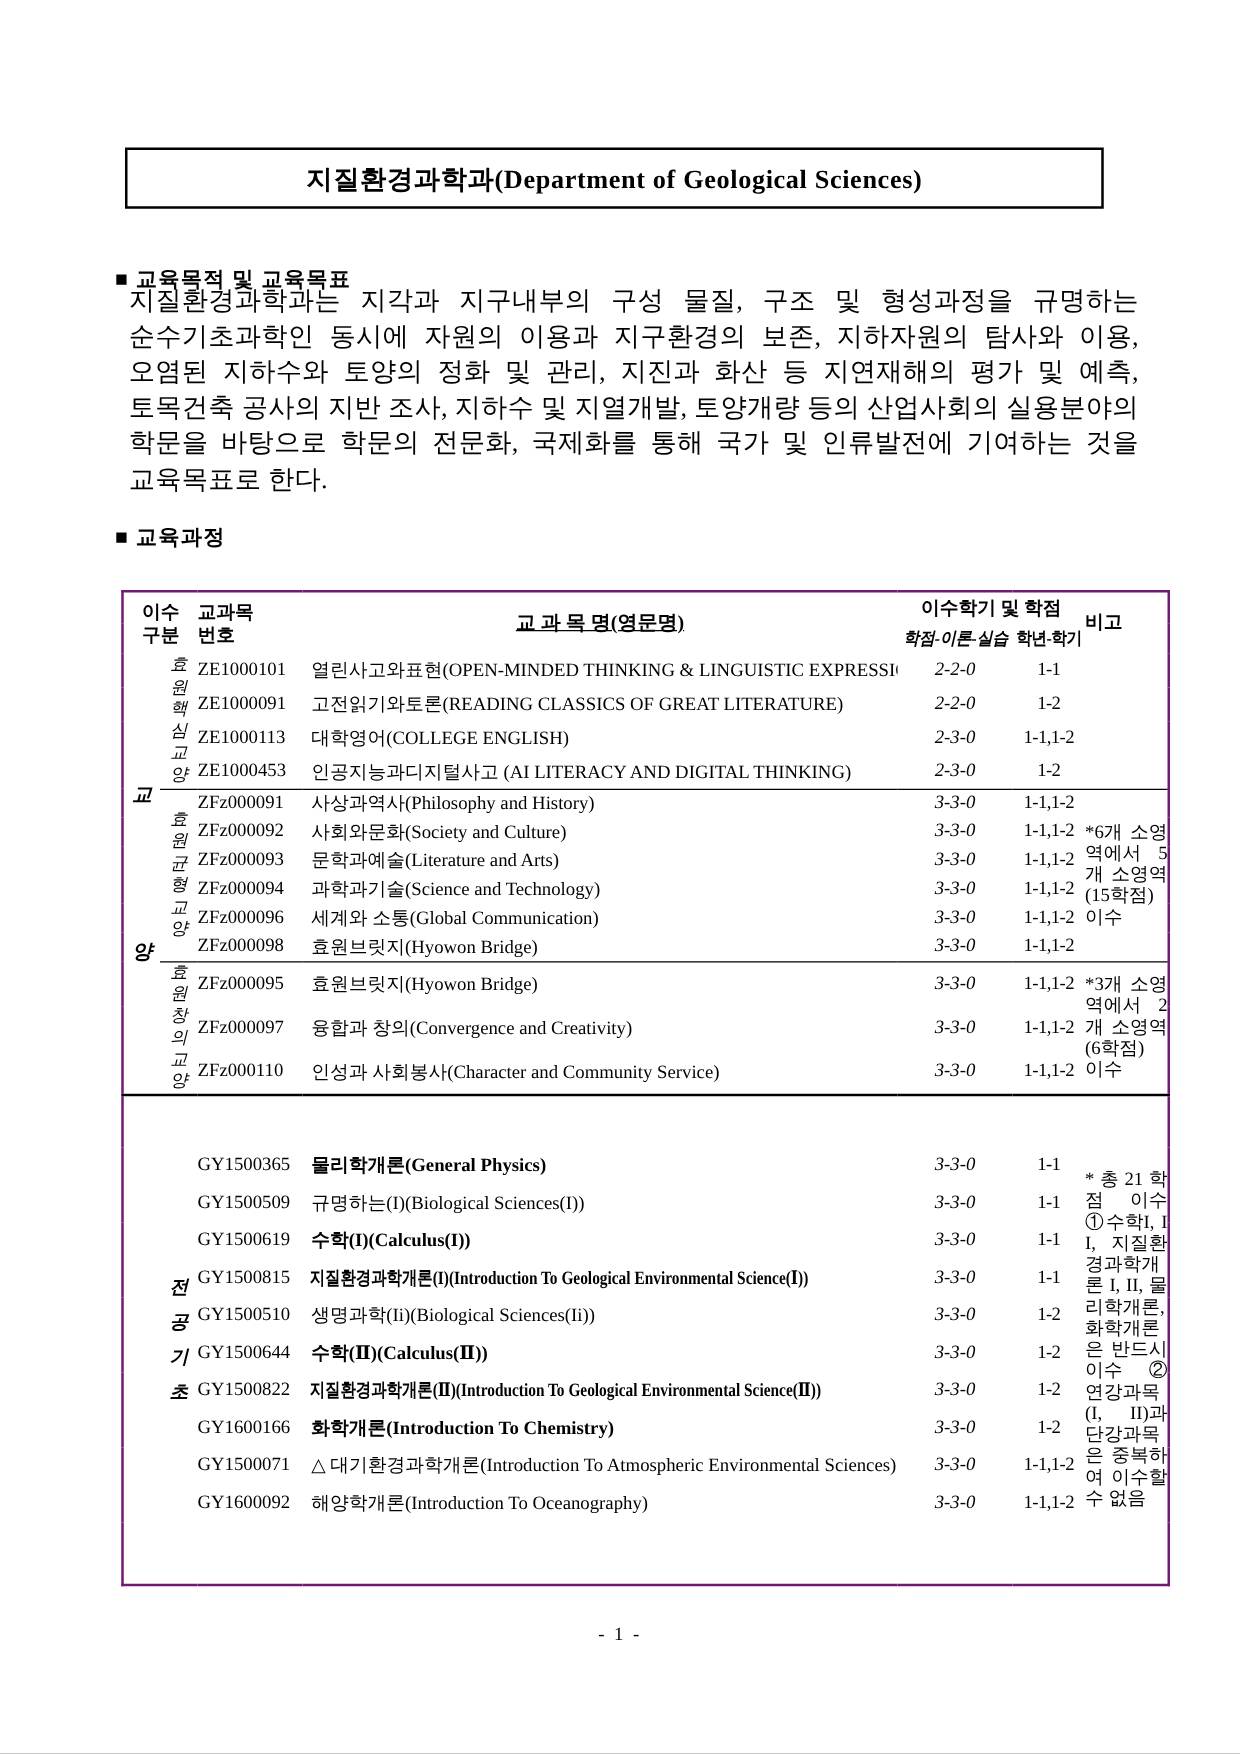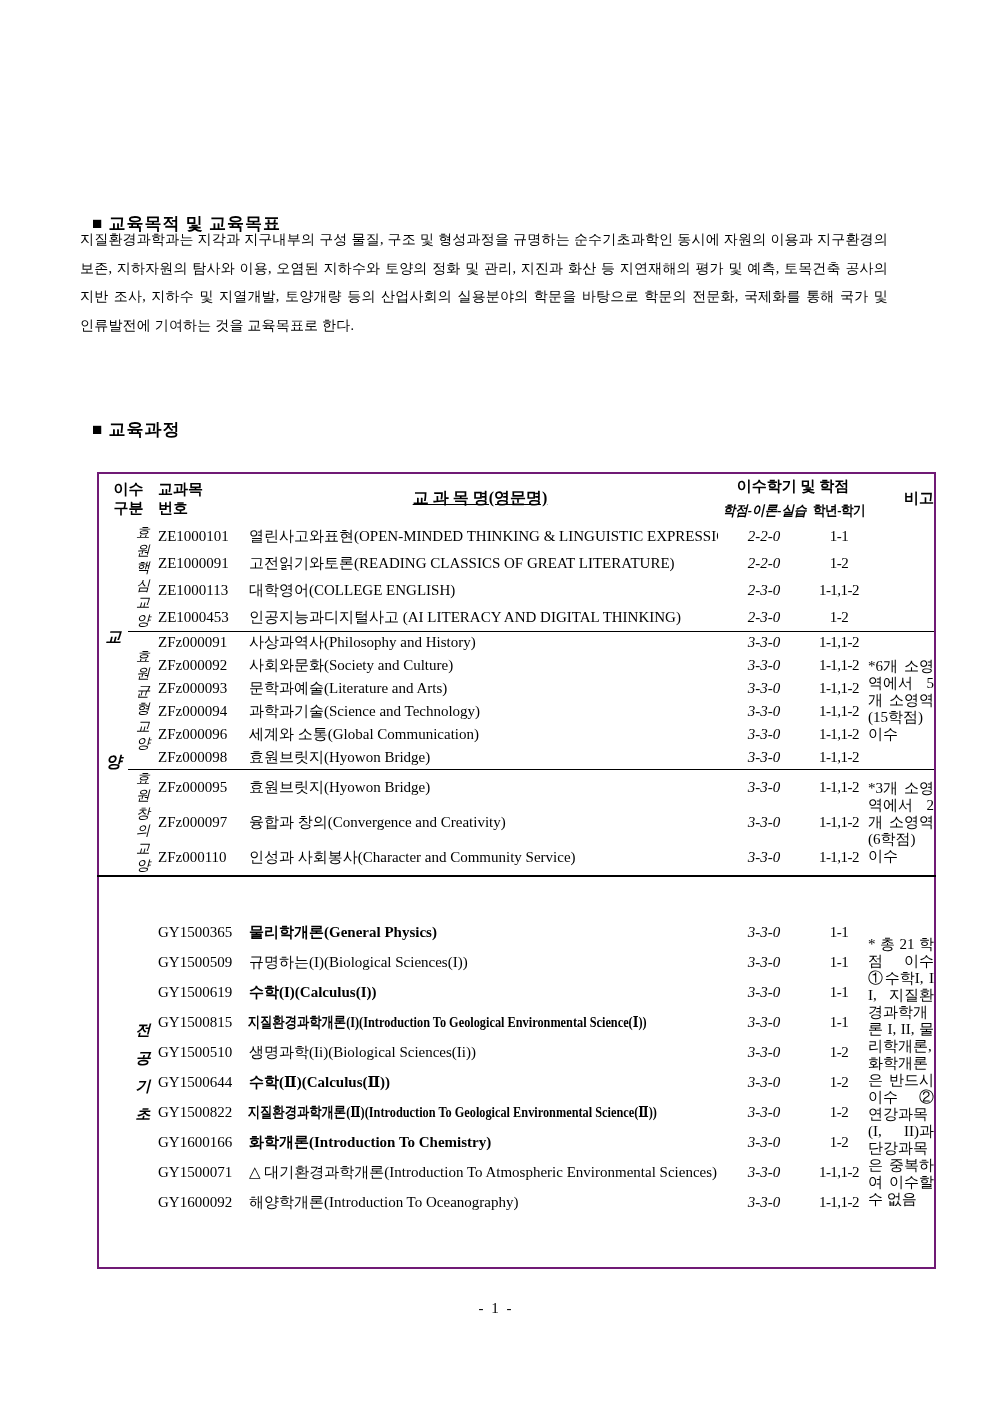--- a/index.html
+++ b/index.html
@@ -7,21 +7,21 @@
         font-family:"Liberation Serif","DejaVu Serif",serif;overflow:hidden;}
   
   #title-box{position:absolute;left:100px;top:118px;width:779px;height:45px;
              border:2px solid #000;display:flex;align-items:center;justify-content:center;}
   #title-box .t{font-size:21px;font-weight:bold;letter-spacing:.5px;}
   
   .sec-head{position:absolute;left:92px;font-size:17px;font-weight:bold;letter-spacing:1px;}
   #head-objective{top:212px;}
   #head-curriculum{top:418px;}
   
-  #objective-text{position:absolute;left:80px;top:226px;width:808px;font-size:14px;
+  #objective-text{position:absolute;left:103px;top:226px;width:808px;font-size:21px;
                   line-height:28.5px;text-align:justify;text-align-last:left;
                   word-break:keep-all;letter-spacing:.2px;}
   
   #curriculum-table{position:absolute;left:97px;top:472px;width:837px;
                     border-collapse:collapse;table-layout:fixed;}
   #curriculum-table th,#curriculum-table td{border:0 solid #000;padding:0;overflow:hidden;
                     vertical-align:middle;font-size:15px;}
   #curriculum-table{border:2px solid #701a75;}
   th{font-weight:bold;}
   .pre{white-space:pre-line;}
@@ -54,20 +54,23 @@
             white-space:nowrap;font-size:14px;}
   
   #footer{position:absolute;left:0;top:1300px;width:992px;text-align:center;
           font-size:15px;letter-spacing:2px;}
 </style>
 </head>
 <body>
 
 <div id="page">
 
+  <div id="title-box">
+    <span class="t">지질환경과학과(Department  of  Geological  Sciences)</span>
+  </div>
 
   <div id="head-objective" class="sec-head">■ 교육목적 및 교육목표</div>
 
   <div id="objective-text">지질환경과학과는 지각과 지구내부의 구성 물질, 구조 및 형성과정을 규명하는 순수기초과학인 동시에 자원의 이용과 지구환경의 보존, 지하자원의 탐사와 이용, 오염된 지하수와 토양의 정화 및 관리, 지진과 화산 등 지연재해의 평가 및 예측, 토목건축 공사의 지반 조사, 지하수 및 지열개발, 토양개량 등의 산업사회의 실용분야의 학문을 바탕으로 학문의 전문화, 국제화를 통해 국가 및 인류발전에 기여하는 것을 교육목표로 한다.</div>
 
   <div id="head-curriculum" class="sec-head">■ 교육과정</div>
 
   <table id="curriculum-table">
     <colgroup>
       <col style="width:30px">
@@ -79,21 +82,21 @@
       <col style="width:67px">
     </colgroup>
     <thead>
       <tr class="hr1">
         <th colspan="2" rowspan="2" class="c-label pre hb2">이수
 구분</th>
         <th rowspan="2" class="c-no pre hb2" style="font-size:15px;">교과목
 번호</th>
         <th rowspan="2" class="c-name hb2" style="text-align:center;font-size:16px;text-decoration:underline;">교 과 목 명(영문명)</th>
         <th colspan="2" class="c-sem hb1" style="font-size:15px;letter-spacing:0;">이수학기 및 학점</th>
-        <th rowspan="2" class="c-rm hb2" style="text-align:right;vertical-align:middle;font-size:15px;">비고</th>
+        <th rowspan="2" class="c-rm hb2" style="text-align:left;vertical-align:middle;font-size:15px;">비고</th>
       </tr>
       <tr class="hr2">
         <th class="c-cr hb2"><span class="squeezeh">학점-이론-실습</span></th>
         <th class="c-sem hb2"><span class="squeezeh">학년-학기</span></th>
       </tr>
     </thead>
     <tbody>
         <tr class="g0">
           <td class="c-outer bb2" rowspan="13">
             <div class="vtext vouter">교양</div>

